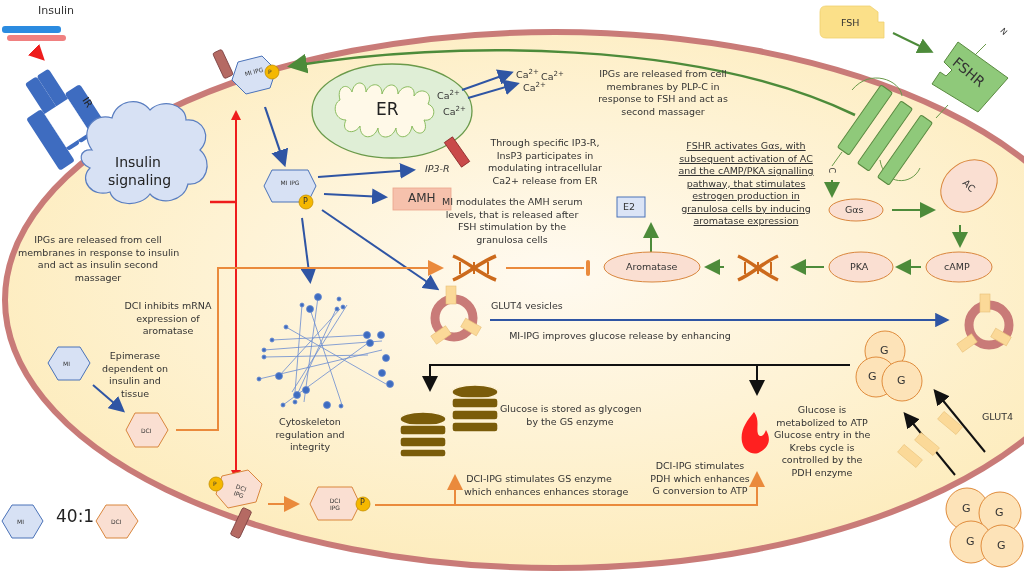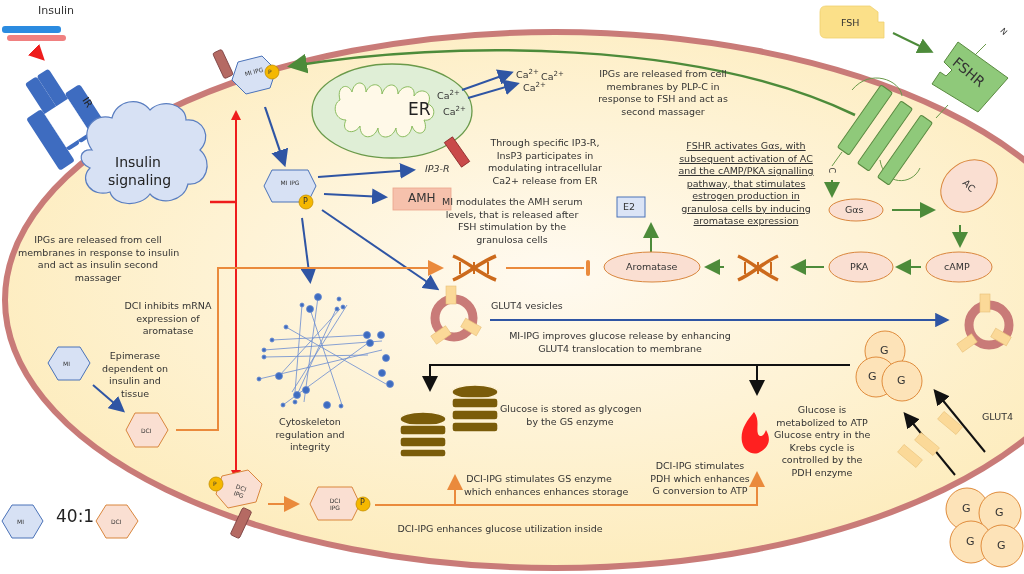--- a/index.html
+++ b/index.html
@@ -245,21 +245,21 @@
 <div class="lbl l" style="left:108px;top:153px;width:60px;line-height:18px;">
   <div>Insulin</div>
   <div>signaling</div>
 </div>
 
 <div class="lbl s" style="left:244px;top:68px;width:20px;transform:rotate(-15deg);">MI IPG</div>
 <div class="lbl s" style="left:268px;top:68px;">P</div>
 <div class="lbl s" style="left:280px;top:179px;width:20px;white-space:normal;">MI IPG</div>
 <div class="lbl s" style="left:303px;top:198px;font-size:8px;">P</div>
 
-<div class="lbl big" style="left:376px;top:103px;margin-left:32px;">ER</div>
+<div class="lbl big" style="left:376px;top:103px;">ER</div>
 <div class="lbl" style="left:437px;top:87px;"><span>Ca</span><span class="sup">2+</span></div>
 <div class="lbl" style="left:443px;top:103px;"><span>Ca</span><span class="sup">2+</span></div>
 <div class="lbl" style="left:516px;top:66px;"><span>Ca</span><span class="sup">2+</span></div>
 <div class="lbl" style="left:541px;top:68px;"><span>Ca</span><span class="sup">2+</span></div>
 <div class="lbl" style="left:523px;top:79px;"><span>Ca</span><span class="sup">2+</span></div>
 
 <div class="lbl" style="left:425px;top:163px;font-style:italic;">IP3-R</div>
 <div class="lbl m" style="left:408px;top:192px;font-size:12px;">AMH</div>
 <div class="lbl" style="left:623px;top:201px;">E2</div>
 <div class="lbl" style="left:626px;top:261px;">Aromatase</div>
@@ -337,21 +337,20 @@
   <div>insulin and</div>
   <div>tissue</div>
 </div>
 <div class="lbl" style="left:272px;top:416px;width:76px;">
   <div>Cytoskeleton</div>
   <div>regulation and</div>
   <div>integrity</div>
 </div>
 <div class="lbl" style="left:505px;top:330px;width:230px;">
   <div>MI-IPG improves glucose release by enhancing</div>
-  <div>GLUT4 translocation to membrane</div>
 </div>
 <div class="lbl" style="left:500px;top:403px;width:140px;">
   <div>Glucose is stored as glycogen</div>
   <div>by the GS enzyme</div>
 </div>
 <div class="lbl" style="left:464px;top:473px;width:150px;">
   <div>DCI-IPG stimulates GS enzyme</div>
   <div>which enhances enhances storage</div>
 </div>
 <div class="lbl" style="left:648px;top:460px;width:104px;">
@@ -361,14 +360,13 @@
 </div>
 <div class="lbl" style="left:774px;top:404px;width:96px;">
   <div>Glucose is</div>
   <div>metabolized to ATP</div>
   <div>Glucose entry in the</div>
   <div>Krebs cycle is</div>
   <div>controlled by the</div>
   <div>PDH enzyme</div>
 </div>
 <div class="lbl" style="left:390px;top:523px;width:220px;">
-  <div>DCI-IPG enhances glucose utilization inside</div>
 </div>
 
 </body></html>

